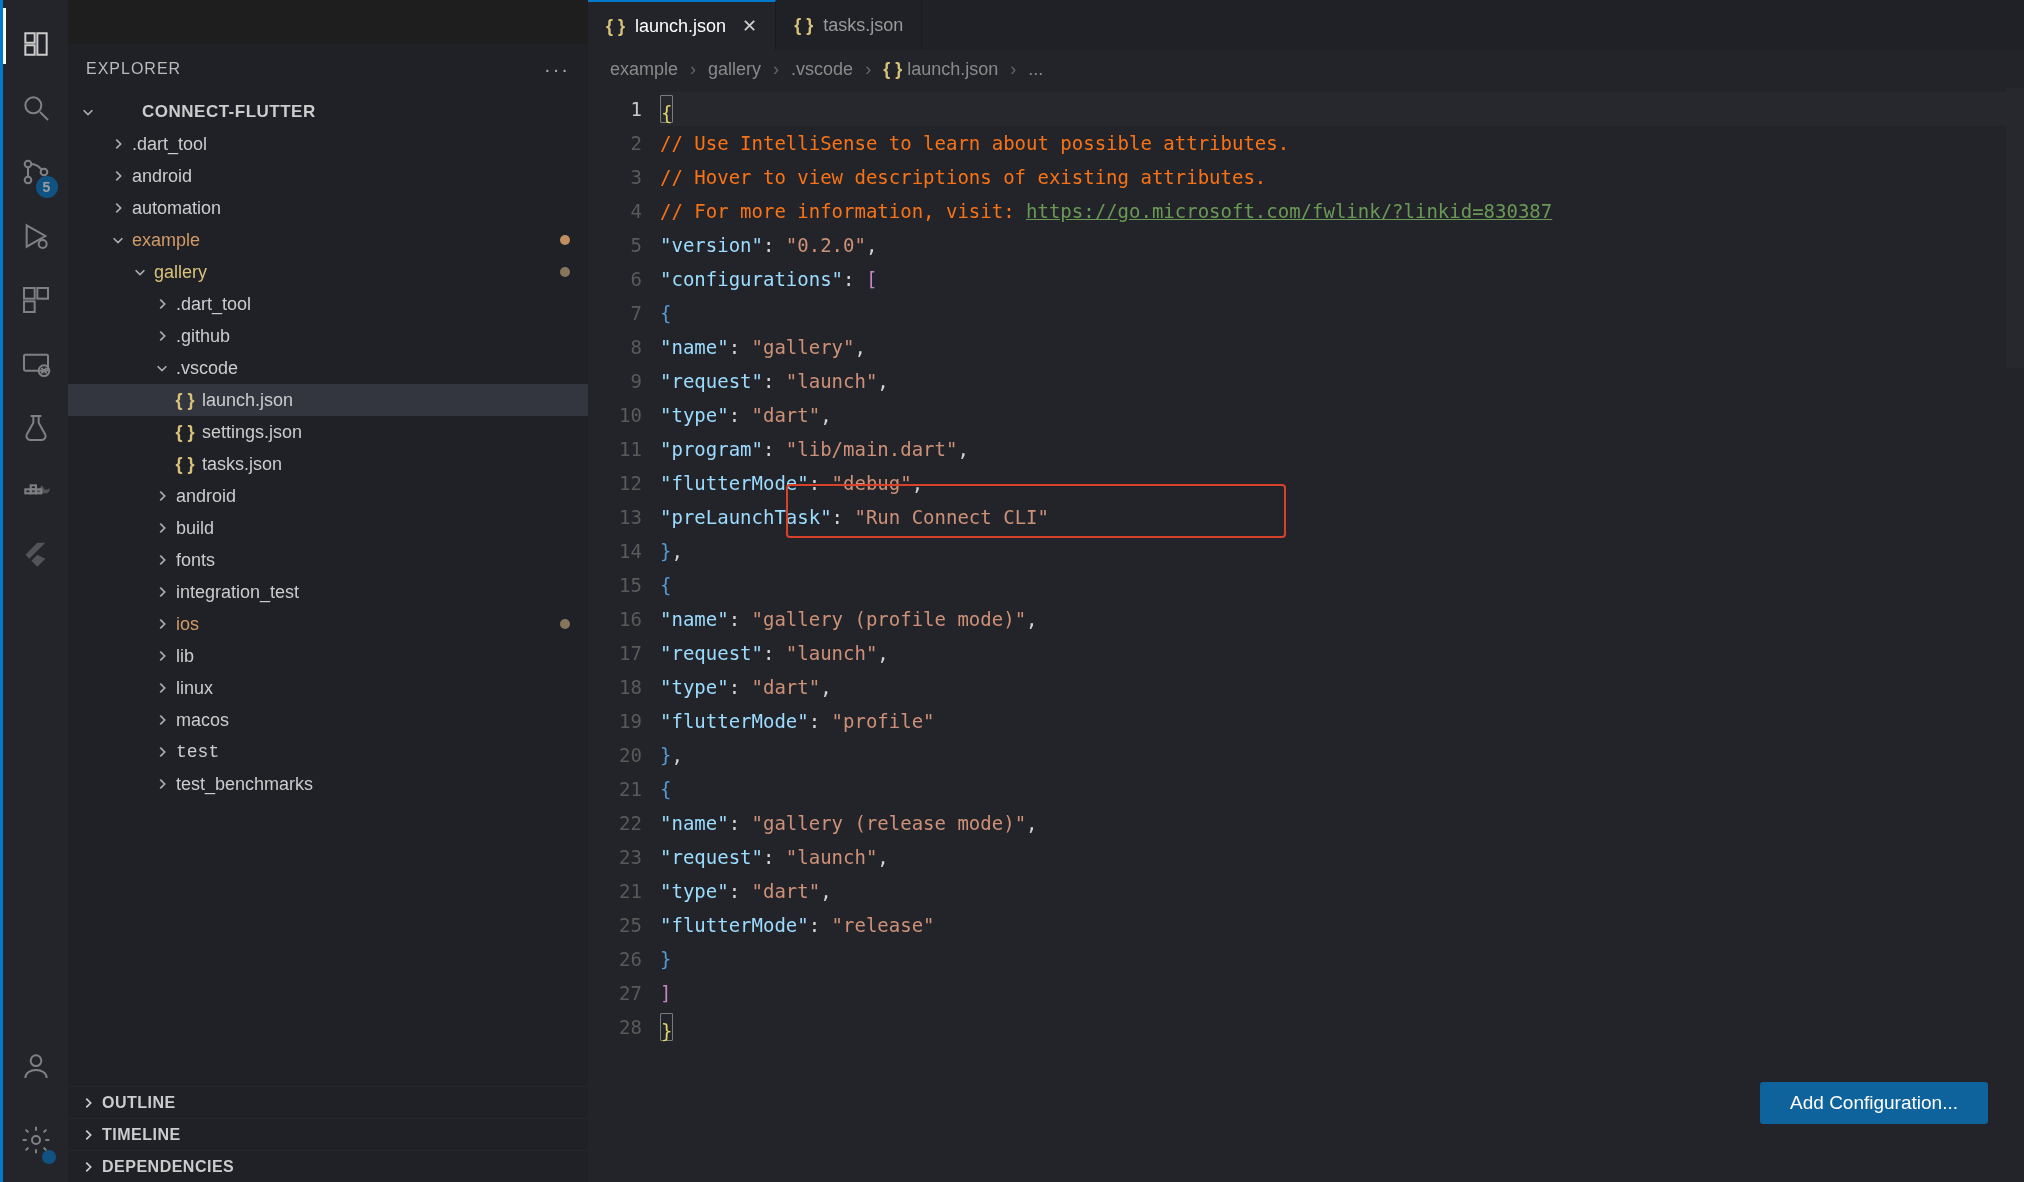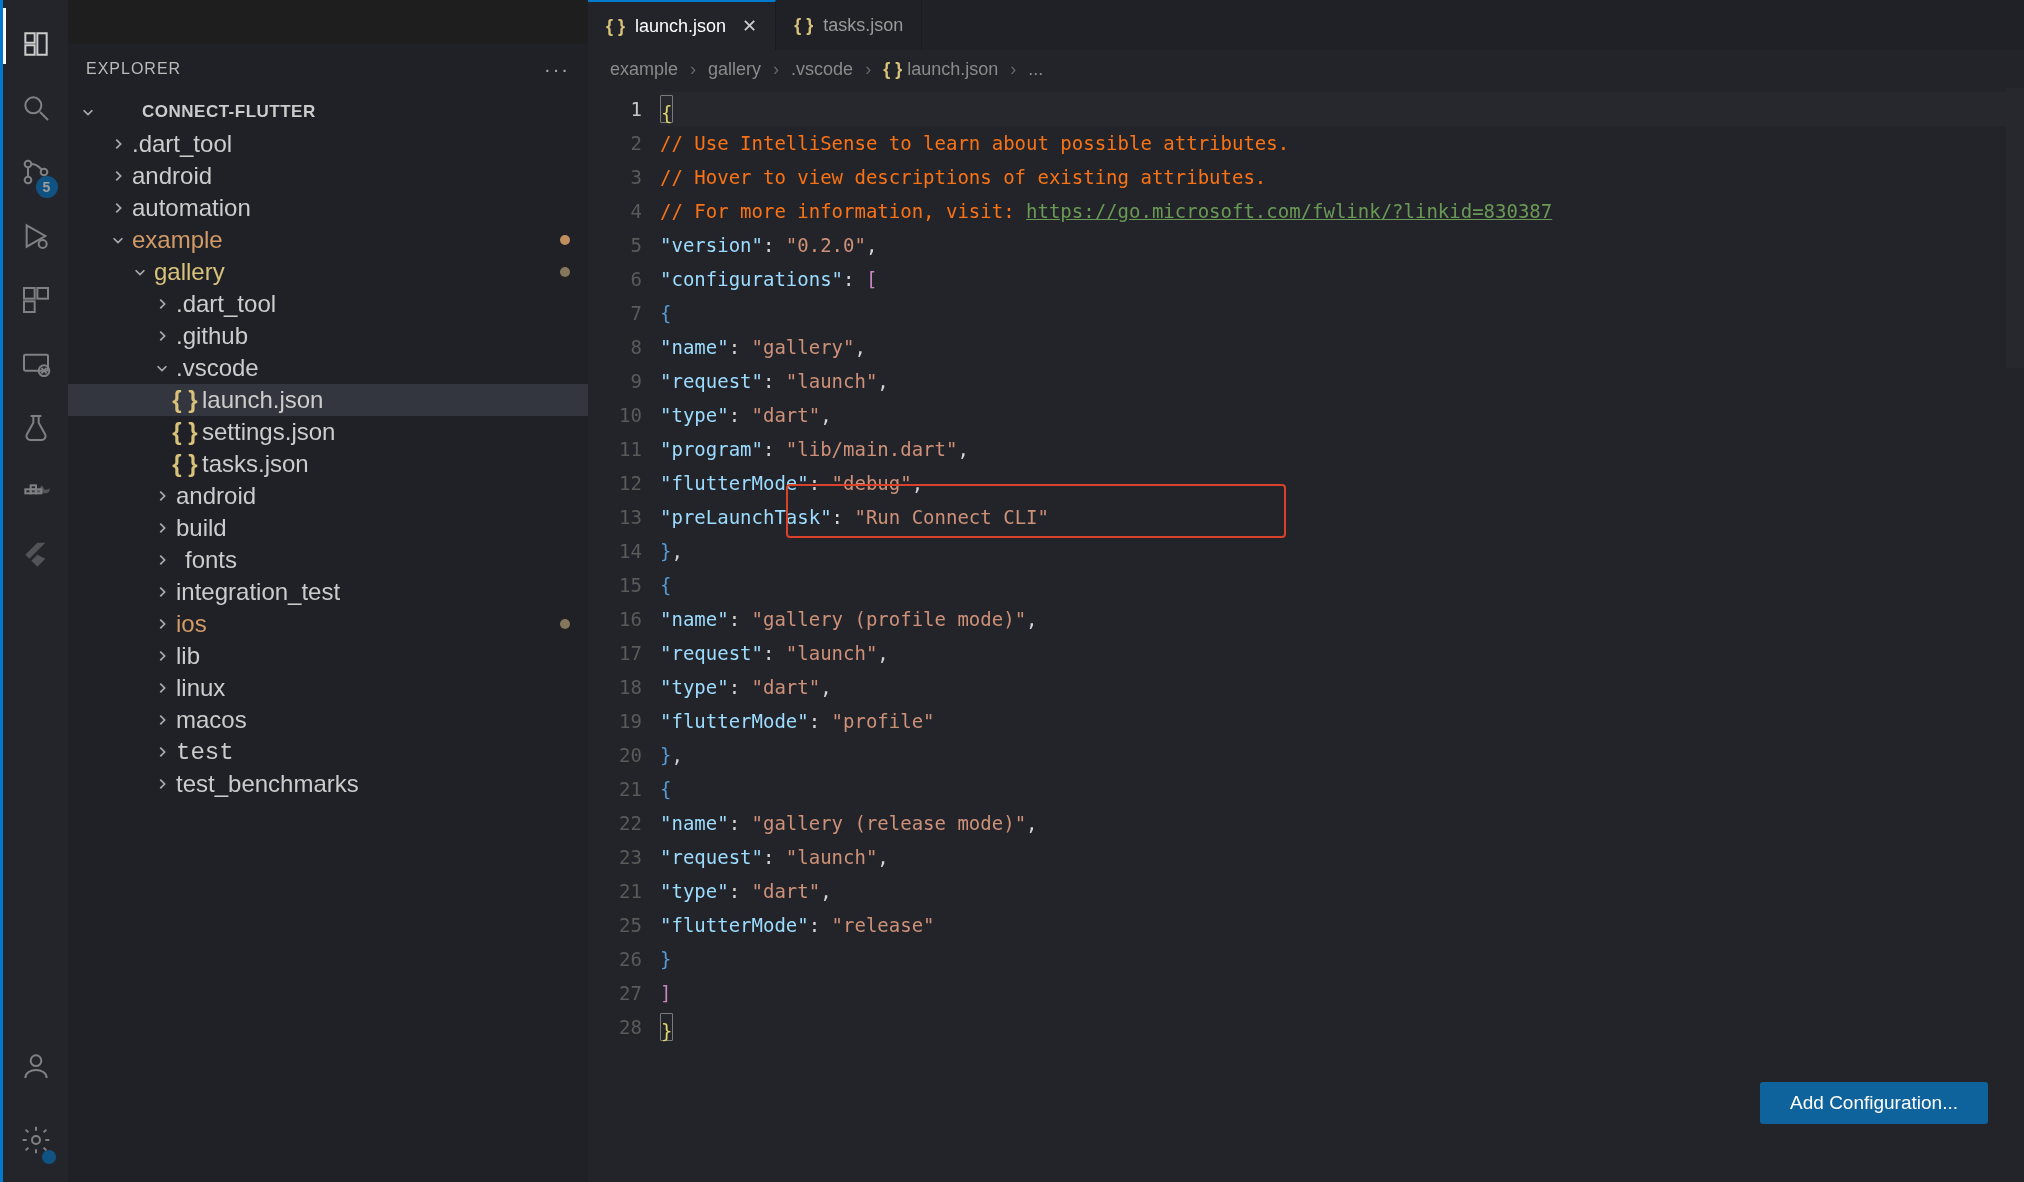--- a/index.html
+++ b/index.html
@@ -84,21 +84,21 @@
   }
   .ellipsis { color: #aaa; font-size: 20px; letter-spacing: 2px; cursor: pointer;}
   .tree { flex: 1; overflow-y: auto; padding-top: 2px;}
   .tree-row {
     height: 32px;
     display: flex;
     align-items: center;
     color: #ccc;
     cursor: pointer;
     white-space: nowrap;
-    font-size: 24px;
+    font-size: 18px;
   }
   .tree-row.root { font-weight: 600; letter-spacing: 0.5px; font-size: 17px; gap: 40px;}
   .tree-row.selected { background: #34363f; }
   .tree-row.mod { color: #d19a66; }
   .tree-row.mod-yellow { color: #d8c27a; }
   .chevron {
     width: 20px; display: inline-flex; justify-content: center; color: #aaa; margin-right: 4px;
   }
   .chevron svg { width: 14px; height: 14px; stroke: currentColor; fill: none; stroke-width: 2;}
   .file-icon { width: 22px; margin-right: 6px; display: inline-flex; justify-content: center; color: #aaa;}
@@ -410,21 +410,21 @@
           <span>android</span>
         </div>
         <div class="tree-row" style="padding-left: 84px;">
           <span class="chevron">
             <svg viewBox="0 0 16 16">
               <path d="M6 3l5 5-5 5"></path>
             </svg>
           </span>
           <span>build</span>
         </div>
-        <div class="tree-row" style="padding-left: 84px; gap: 9px;">
+        <div class="tree-row" style="padding-left: 84px;">
           <span class="chevron">
             <svg viewBox="0 0 16 16">
               <path d="M6 3l5 5-5 5"></path>
             </svg>
           </span>
           <span>fonts</span>
         </div>
         <div class="tree-row" style="padding-left: 84px; align-items: center;">
           <span class="chevron">
             <svg viewBox="0 0 16 16">
@@ -477,20 +477,46 @@
         <div class="tree-row" style="padding-left: 84px;">
           <span class="chevron">
             <svg viewBox="0 0 16 16">
               <path d="M6 3l5 5-5 5"></path>
             </svg>
           </span>
           <span>test_benchmarks</span>
         </div>
       </div>
   </div>
+  <div id="sections">
+      <div class="section-row">
+        <span class="chevron">
+          <svg viewBox="0 0 16 16">
+            <path d="M6 3l5 5-5 5"></path>
+          </svg>
+        </span>
+        <span>OUTLINE</span>
+      </div>
+      <div class="section-row">
+        <span class="chevron">
+          <svg viewBox="0 0 16 16">
+            <path d="M6 3l5 5-5 5"></path>
+          </svg>
+        </span>
+        <span>TIMELINE</span>
+      </div>
+      <div class="section-row">
+        <span class="chevron">
+          <svg viewBox="0 0 16 16">
+            <path d="M6 3l5 5-5 5"></path>
+          </svg>
+        </span>
+        <span>DEPENDENCIES</span>
+      </div>
+    </div>
 </div>
 
 <div class="main">
   <div class="tabbar" id="tabbar">
       <div class="tab active">
         <span class="braces">{ }</span>
         <span>launch.json</span>
         <span class="close">✕</span>
       </div>
       <div class="tab">

